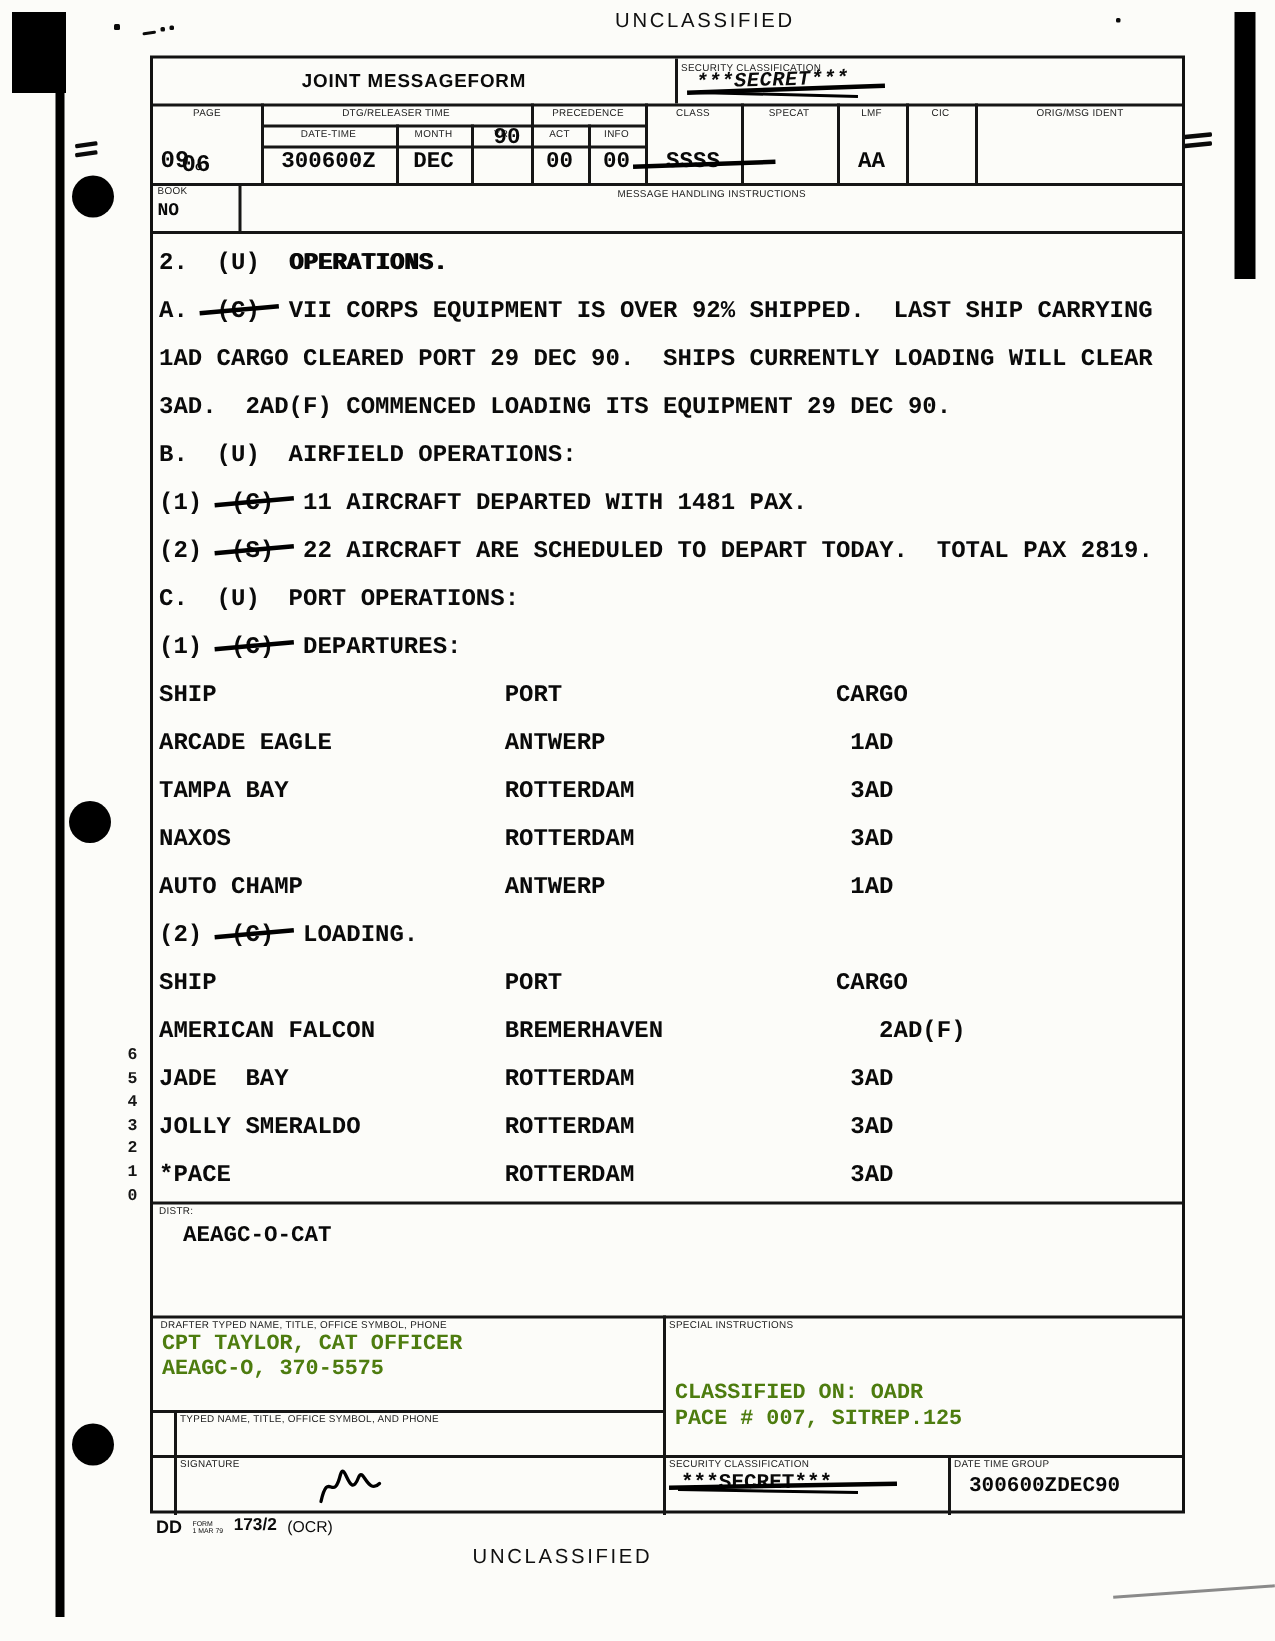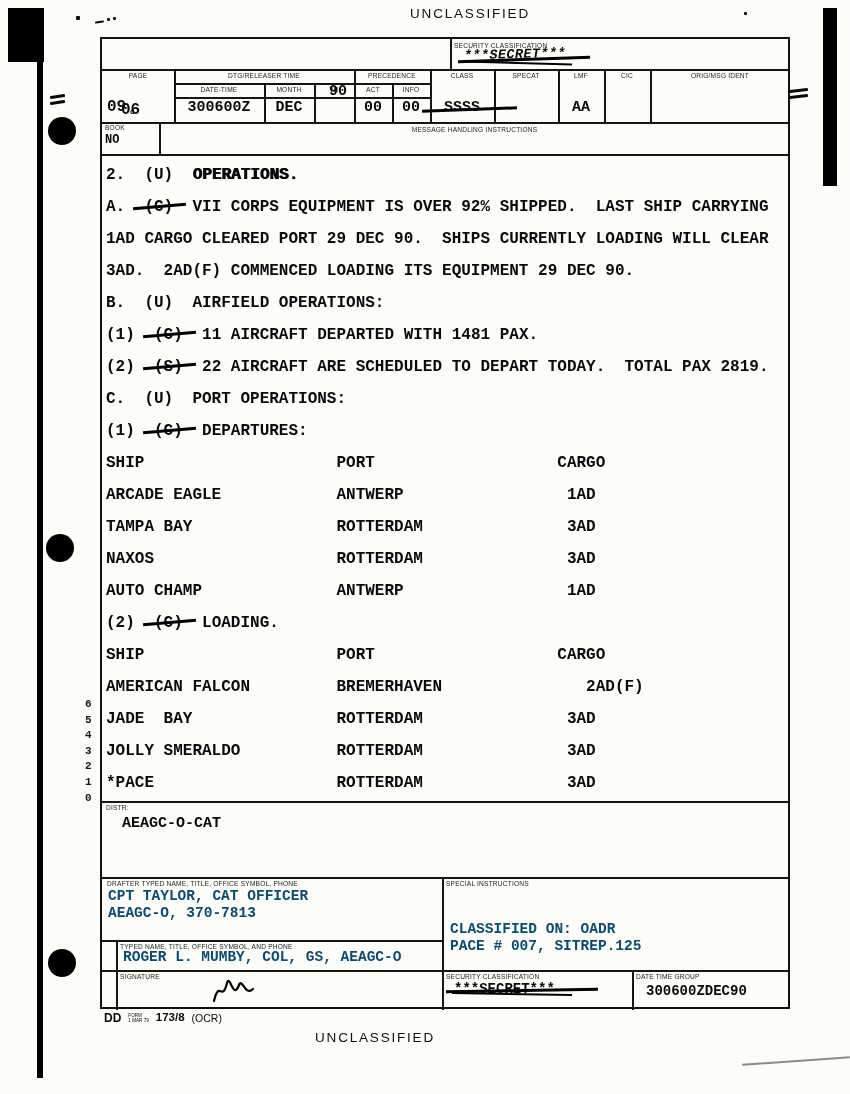--- a/index.html
+++ b/index.html
@@ -25,21 +25,21 @@
                  height:3px;background:#000;transform:rotate(-5deg)}
   .overstruck{text-shadow:.9px 0 0 #000}
   .pen{position:absolute;background:#0a0a0a;border-radius:1px}
   .hole{position:absolute;width:28px;height:28px;border-radius:50%;background:#000}
   .banner{position:absolute;left:0;width:100%;text-align:center;font-size:13.5px;
           letter-spacing:1.8px;color:#101010}
   .secret-top{position:absolute;font-family:"Liberation Mono",monospace;font-weight:700;
               font-style:italic;font-size:13.5px;transform:rotate(-1.5deg);letter-spacing:.4px}
   .strikebar{position:absolute;background:#000}
   .small-lines{font-family:"Liberation Mono","DejaVu Sans Mono",monospace;font-weight:700;
-               font-size:14.5px;white-space:nowrap;color:#0c4a6e}
+               font-size:14.5px;white-space:nowrap;color:#4d7c0f}
   .digits{position:absolute;left:85px;top:697px;font-family:"Liberation Mono",monospace;
           font-weight:700;font-size:11px;line-height:15.6px;color:#161616}
   .digits span{display:block}
   .footer{position:absolute;left:104px;top:1011px;display:flex;align-items:flex-start;gap:7px}
   .footer .dd{font-weight:bold;font-size:12px}
   .footer .stack{font-size:4.6px;line-height:5.4px;padding-top:2px}
   .footer .num{font-weight:bold;font-size:11.5px}
   .footer .ocr{font-size:10.5px;padding-top:1px}
 </style>
 </head>
@@ -97,20 +97,21 @@
     <div class="vl" style="left:328px;top:30px;height:53px"></div>
     <div class="vl" style="left:392px;top:30px;height:53px"></div>
     <div class="vl" style="left:456px;top:30px;height:53px"></div>
     <div class="vl" style="left:502px;top:30px;height:53px"></div>
     <div class="vl" style="left:548px;top:30px;height:53px"></div>
     <div class="vl" style="left:57px;top:83px;height:32px"></div>
     <div class="vl" style="left:340px;top:838px;height:133px"></div>
     <div class="vl" style="left:530px;top:931px;height:40px"></div>
     <div class="vl" style="left:14px;top:901px;height:70px"></div>
 
+    <div class="title">JOINT MESSAGEFORM</div>
     <div class="lbl" style="left:352px;top:3px">SECURITY CLASSIFICATION</div>
     <div class="secret-top" style="left:362px;top:8px">***SECRET***</div>
     <div class="strikebar" style="left:356px;top:19px;width:132px;height:3px;transform:rotate(-2deg)"></div>
     <div class="strikebar" style="left:362px;top:23px;width:108px;height:2px;transform:rotate(1.5deg)"></div>
 
     <div class="lbl c" style="left:0;top:32.5px;width:72px">PAGE</div>
     <div class="lbl c" style="left:72px;top:32.5px;width:180px">DTG/RELEASER TIME</div>
     <div class="lbl c" style="left:252px;top:32.5px;width:76px">PRECEDENCE</div>
     <div class="lbl c" style="left:328px;top:32.5px;width:64px">CLASS</div>
     <div class="lbl c" style="left:392px;top:32.5px;width:64px">SPECAT</div>
@@ -142,28 +143,27 @@
     <div class="val" style="left:3px;top:94px;font-size:12px">NO</div>
     <div class="lbl c" style="left:57px;top:86.5px;width:631px">MESSAGE HANDLING INSTRUCTIONS</div>
 
     <div class="msg"><div class="msg-line"><span>2.  (U)  </span><span class="overstruck">OPERATIONS.</span></div><div class="msg-line"><span>A.  </span><span class="struck">(C)</span><span>  VII CORPS EQUIPMENT IS OVER 92% SHIPPED.  LAST SHIP CARRYING</span></div><div class="msg-line"><span>1AD CARGO CLEARED PORT 29 DEC 90.  SHIPS CURRENTLY LOADING WILL CLEAR</span></div><div class="msg-line"><span>3AD.  2AD(F) COMMENCED LOADING ITS EQUIPMENT 29 DEC 90.</span></div><div class="msg-line"><span>B.  (U)  AIRFIELD OPERATIONS:</span></div><div class="msg-line"><span>(1)  </span><span class="struck">(C)</span><span>  11 AIRCRAFT DEPARTED WITH 1481 PAX.</span></div><div class="msg-line"><span>(2)  </span><span class="struck">(S)</span><span>  22 AIRCRAFT ARE SCHEDULED TO DEPART TODAY.  TOTAL PAX 2819.</span></div><div class="msg-line"><span>C.  (U)  PORT OPERATIONS:</span></div><div class="msg-line"><span>(1)  </span><span class="struck">(C)</span><span>  DEPARTURES:</span></div><div class="msg-line"><span>SHIP                    PORT                   CARGO</span></div><div class="msg-line"><span>ARCADE EAGLE            ANTWERP                 1AD</span></div><div class="msg-line"><span>TAMPA BAY               ROTTERDAM               3AD</span></div><div class="msg-line"><span>NAXOS                   ROTTERDAM               3AD</span></div><div class="msg-line"><span>AUTO CHAMP              ANTWERP                 1AD</span></div><div class="msg-line"><span>(2)  </span><span class="struck">(C)</span><span>  LOADING.</span></div><div class="msg-line"><span>SHIP                    PORT                   CARGO</span></div><div class="msg-line"><span>AMERICAN FALCON         BREMERHAVEN               2AD(F)</span></div><div class="msg-line"><span>JADE  BAY               ROTTERDAM               3AD</span></div><div class="msg-line"><span>JOLLY SMERALDO          ROTTERDAM               3AD</span></div><div class="msg-line"><span>*PACE                   ROTTERDAM               3AD</span></div></div>
 
     <div class="lbl" style="left:4px;top:764.5px">DISTR:</div>
     <div class="val" style="left:20px;top:776px">AEAGC-O-CAT</div>
 
     <div class="lbl" style="left:5px;top:841px">DRAFTER TYPED NAME, TITLE, OFFICE SYMBOL, PHONE</div>
     <div class="small-lines abs" style="left:6px;top:849px">CPT TAYLOR, CAT OFFICER</div>
-    <div class="small-lines abs" style="left:6px;top:866px">AEAGC-O, 370-7813</div>
+    <div class="small-lines abs" style="left:6px;top:866px">AEAGC-O, 370-5575</div>
 
     <div class="lbl" style="left:344px;top:841px">SPECIAL INSTRUCTIONS</div>
     <div class="small-lines abs" style="left:348px;top:882px">CLASSIFIED ON: OADR</div>
     <div class="small-lines abs" style="left:348px;top:899px">PACE # 007, SITREP.125</div>
 
     <div class="lbl" style="left:18px;top:903.5px">TYPED NAME, TITLE, OFFICE SYMBOL, AND PHONE</div>
-    <div class="small-lines abs" style="left:21px;top:910px">ROGER L. MUMBY, COL, GS, AEAGC-O</div>
 
     <div class="lbl" style="left:18px;top:934px">SIGNATURE</div>
     <span class="abs" style="left:110px;top:934px">
       <svg width="44" height="34" viewBox="0 0 44 34">
         <path d="M2 28 C7 6 10 30 15 10 C18 0 21 28 27 12 C30 4 33 24 41 16" stroke="#000" stroke-width="2.2" fill="none" stroke-linecap="round"></path>
       </svg>
     </span>
     <div class="lbl" style="left:344px;top:934px">SECURITY CLASSIFICATION</div>
     <div class="val" style="left:352px;top:942px;font-size:14px">***SECRET***</div>
     <div class="strikebar" style="left:344px;top:950px;width:152px;height:3px;transform:rotate(-1deg)"></div>
@@ -171,17 +171,17 @@
     <div class="lbl" style="left:534px;top:934px">DATE TIME GROUP</div>
     <div class="val" style="left:544px;top:944px;font-size:14px">300600ZDEC90</div>
   </div>
 
   <div class="footer">
     <span class="dd">DD</span>
     <span class="stack">
       <span>FORM</span><br>
       <span>1 MAR 79</span>
     </span>
-    <span class="num">173/8</span>
+    <span class="num">173/2</span>
     <span class="ocr">(OCR)</span>
   </div>
 
 </div>
 
 </body></html>

